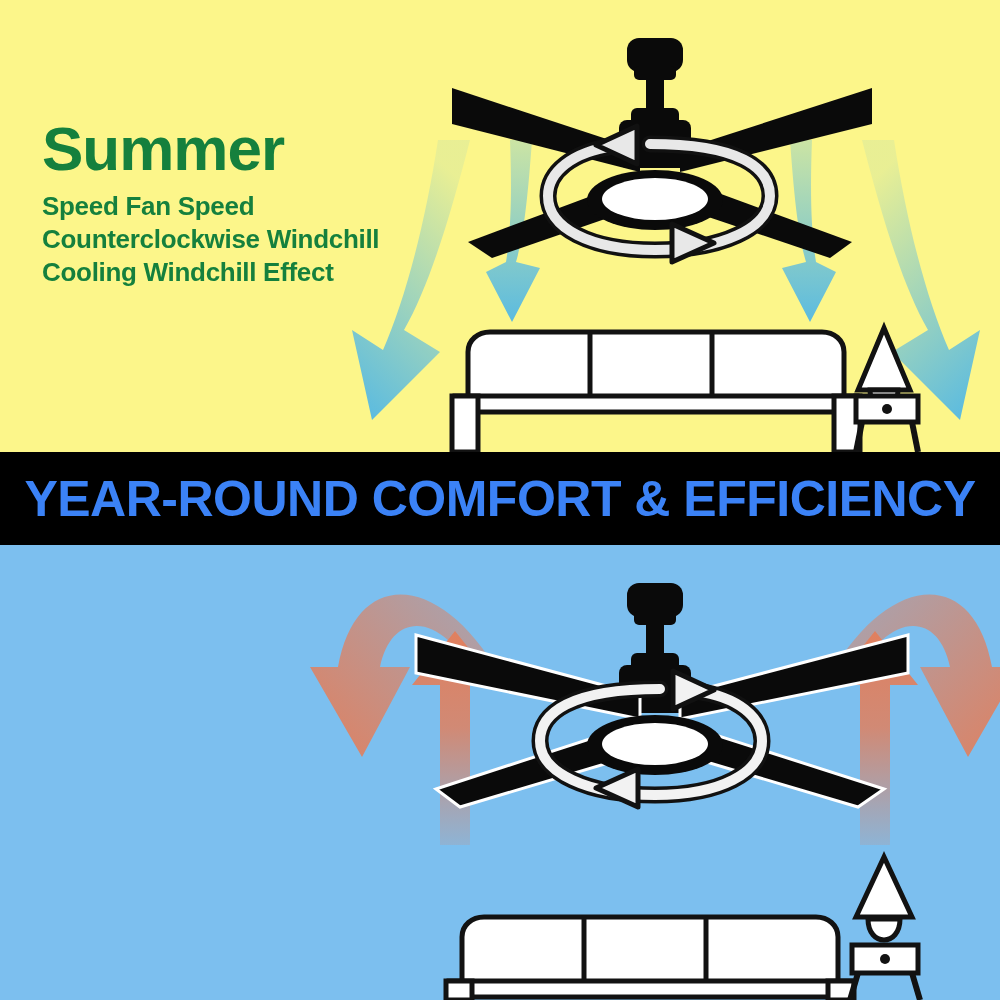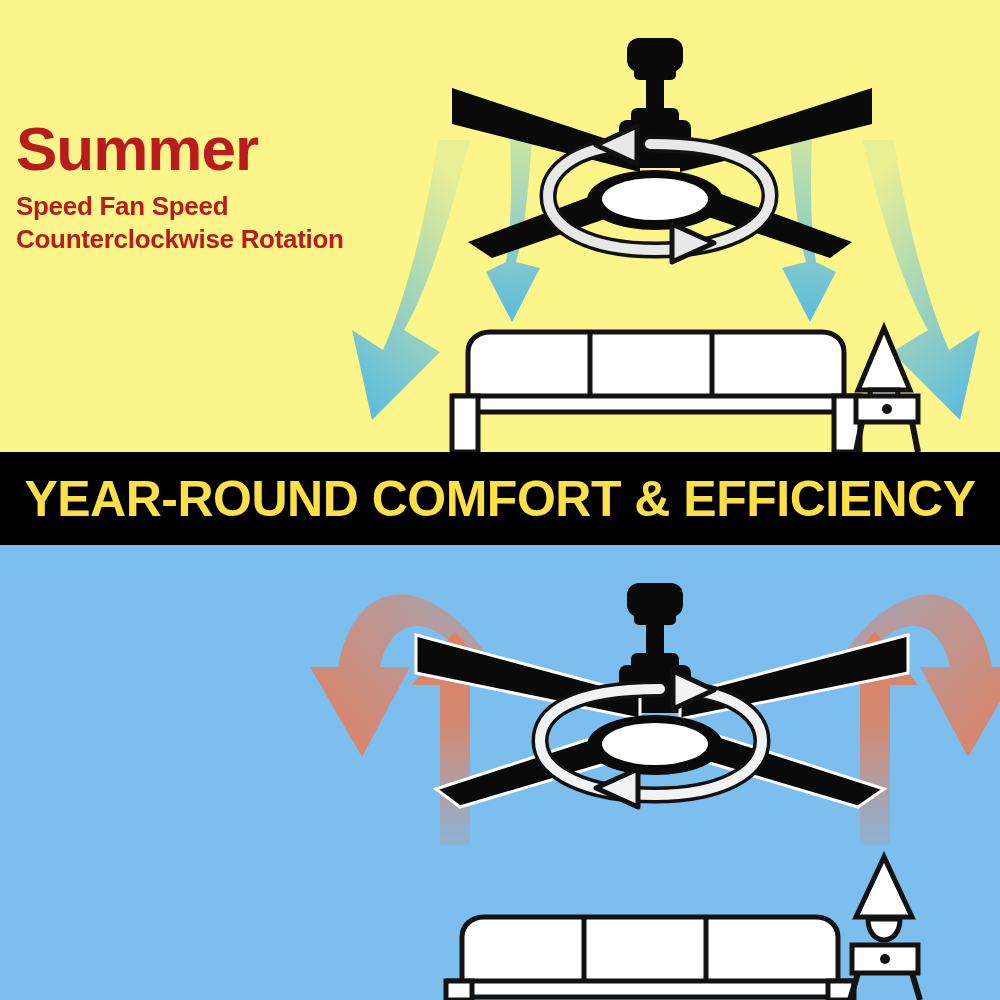--- a/index.html
+++ b/index.html
@@ -5,24 +5,24 @@
   html,body{margin:0;padding:0;background:#fff;}
   #page{position:relative;width:1000px;height:1000px;overflow:hidden;
         font-family:"Liberation Sans", sans-serif;}
 
   .panel{position:absolute;left:0;width:1000px;overflow:hidden;}
   #summer-panel{top:0;height:452px;background:#FCF68A;}
   #winter-panel{top:545px;height:455px;background:#7CBFEF;}
 
   #banner{position:absolute;left:0;top:452px;width:1000px;height:93px;background:#000;
           display:flex;align-items:center;justify-content:center;}
-  #banner-text{color:#fde047;font-size:50px;font-weight:700;letter-spacing:-0.5px;
+  #banner-text{color:#3b82f6;font-size:50px;font-weight:700;letter-spacing:-0.5px;
                white-space:nowrap;font-family:"Liberation Sans", sans-serif;}
 
-  .text-block{position:absolute;left:16px;color:#b91c1c;}
+  .text-block{position:absolute;left:42px;color:#15803d;}
   #summer-text{top:118px;}
   .season-title{font-size:62px;font-weight:700;line-height:1.0;margin:0 0 10px 0;
                 letter-spacing:-1px;}
   .season-line{font-size:26px;font-weight:700;line-height:1.26;letter-spacing:-0.3px;}
 
   svg.art{position:absolute;left:0;top:0;}
 </style>
 </head>
 <body>
 
@@ -103,21 +103,22 @@
         <rect x="856" y="396" width="62" height="26" fill="#FFFFFF" stroke="#121212" stroke-width="5"></rect>
         <circle cx="887" cy="409" r="5" fill="#121212"></circle>
         <path d="M 862,422 L 856,452" stroke="#121212" stroke-width="6"></path>
         <path d="M 912,422 L 918,452" stroke="#121212" stroke-width="6"></path>
       </g>
     </svg>
 
     <div class="text-block" id="summer-text">
       <div class="season-title">Summer</div>
       <div class="season-line">Speed Fan Speed</div>
-      <div class="season-line">Counterclockwise Rotation</div>
+      <div class="season-line">Counterclockwise Windchill</div>
+      <div class="season-line">Cooling Windchill Effect</div>
     </div>
   </div>
 
   <div id="banner">
     <span id="banner-text">YEAR-ROUND COMFORT &amp; EFFICIENCY</span>
   </div>
 
   <div class="panel" id="winter-panel">
 
     <svg class="art" width="1000" height="455" viewBox="0 0 1000 455">

